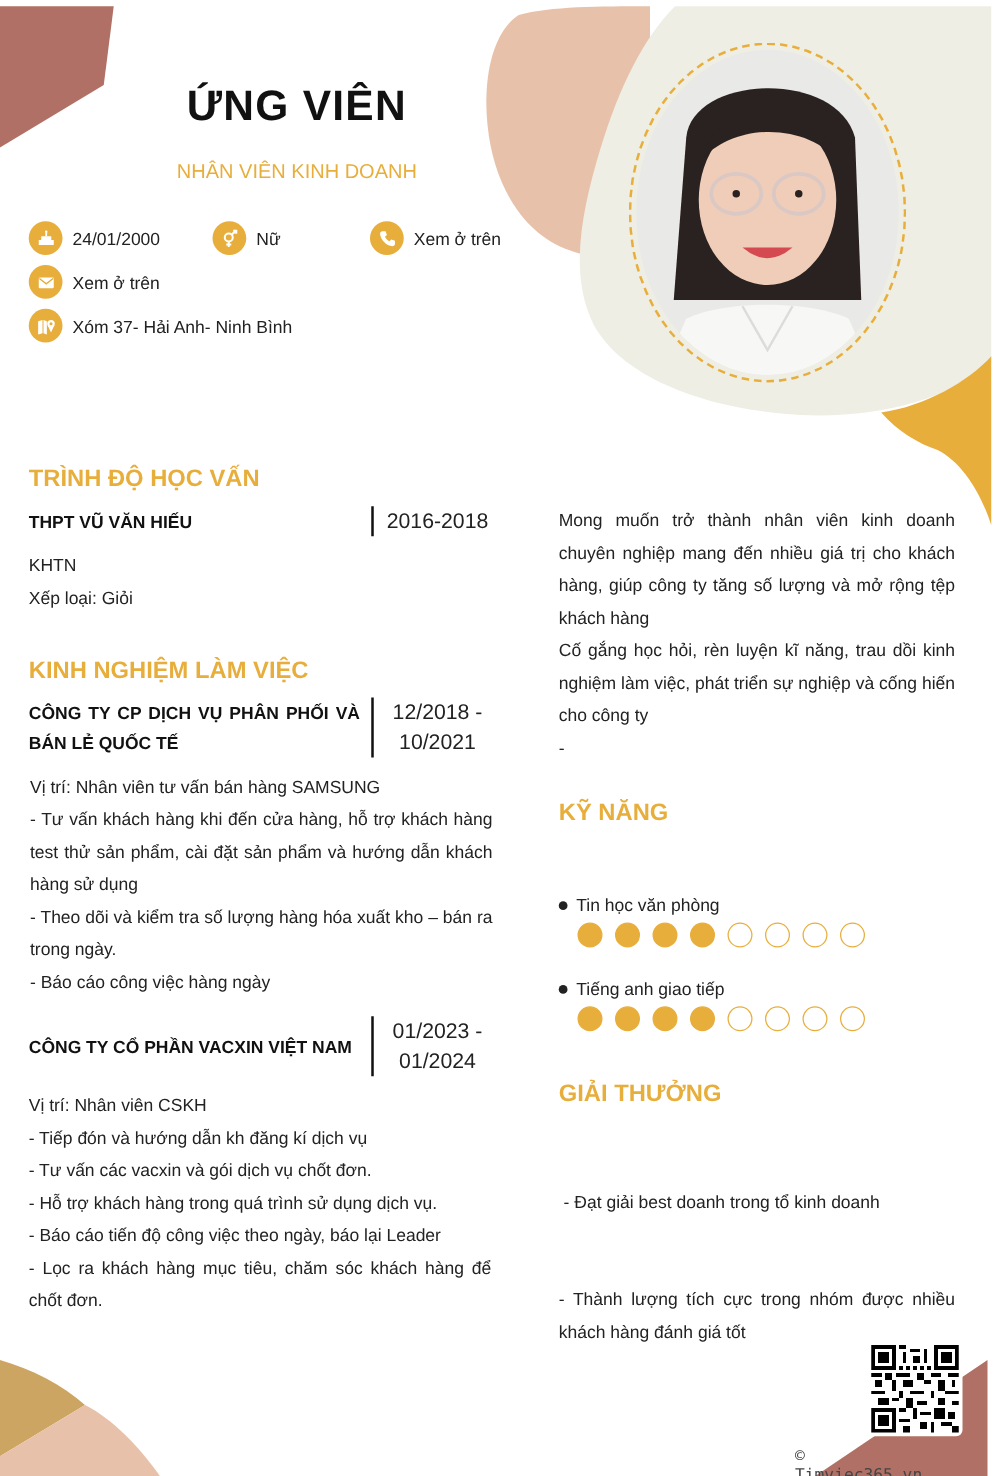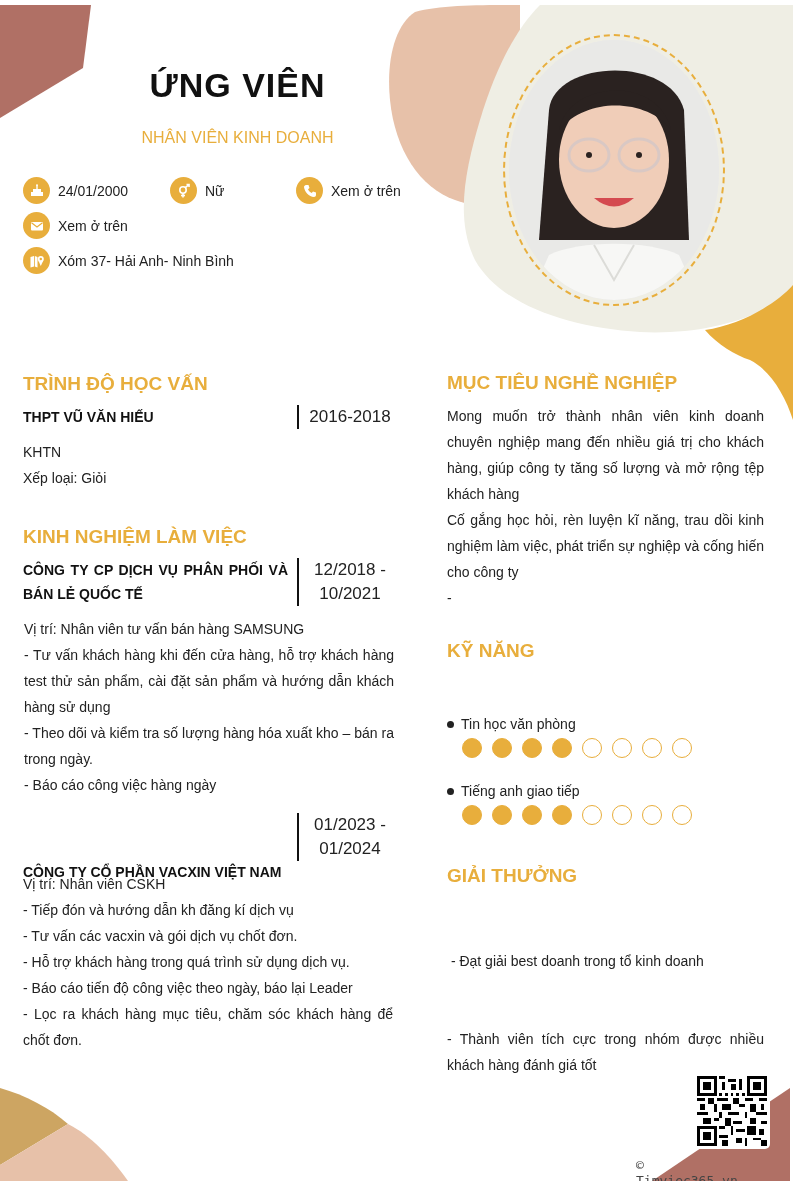--- a/index.html
+++ b/index.html
@@ -153,36 +153,35 @@
     <div>12/2018 -</div>
     <div>10/2021</div>
   </div>
   <div class="text" style="left:24px; top:616px; width:370px;">
     <p>Vị trí: Nhân viên tư vấn bán hàng SAMSUNG</p>
     <p>- Tư vấn khách hàng khi đến cửa hàng, hỗ trợ khách hàng test thử sản phẩm, cài đặt sản phẩm và hướng dẫn khách hàng sử dụng</p>
     <p>- Theo dõi và kiểm tra số lượng hàng hóa xuất kho – bán ra trong ngày.</p>
     <p>- Báo cáo công việc hàng ngày</p>
   </div>
 
-  <div class="bold-line" style="position:absolute; left:23px; top:825px;margin-top:35px;">CÔNG TY CỔ PHẦN VACXIN VIỆT NAM</div>
+  <div class="bold-line" style="position:absolute; left:23px; top:825px;">CÔNG TY CỔ PHẦN VACXIN VIỆT NAM</div>
   <div class="vline" style="left:297px; top:813px; height:48px;"></div>
   <div class="date-col" style="left:305px; top:813px; width:90px;">
     <div>01/2023 -</div>
     <div>01/2024</div>
   </div>
   <div class="text" style="left:23px; top:871px; width:370px;">
     <p>Vị trí: Nhân viên CSKH</p>
     <p>- Tiếp đón và hướng dẫn kh đăng kí dịch vụ</p>
     <p>- Tư vấn các vacxin và gói dịch vụ chốt đơn.</p>
     <p>- Hỗ trợ khách hàng trong quá trình sử dụng dịch vụ.</p>
     <p>- Báo cáo tiến độ công việc theo ngày, báo lại Leader</p>
     <p>- Lọc ra khách hàng mục tiêu, chăm sóc khách hàng để chốt đơn.</p>
   </div>
 
-  <div class="sec-title" style="left:447px; top:372px;">MỤC TIÊU NGHỀ NGHIỆP</div>
   <div class="text" style="left:447px; top:403px; width:317px;">
     <p>Mong muốn trở thành nhân viên kinh doanh chuyên nghiệp mang đến nhiều giá trị cho khách hàng, giúp công ty tăng số lượng và mở rộng tệp khách hàng</p>
     <p>Cố gắng học hỏi, rèn luyện kĩ năng, trau dồi kinh nghiệm làm việc, phát triển sự nghiệp và cống hiến cho công ty</p>
     <p>-</p>
   </div>
 
   <div class="sec-title" style="left:447px; top:640px;">KỸ NĂNG</div>
 
   <div class="skill" style="top:716px;">
     <div class="label">
@@ -214,21 +213,21 @@
       <span></span>
       <span></span>
       <span></span>
       <span></span>
     </div>
   </div>
 
   <div class="sec-title" style="left:447px; top:865px;">GIẢI THƯỞNG</div>
   <div class="text" style="left:447px; top:896px; width:317px; white-space:pre-wrap;">
     <p> - Đạt giải best doanh trong tổ kinh doanh</p>
-    <p>- Thành viên tích cực trong nhóm được nhiều khách hàng đánh giá tốt</p>
+    <p>- Thành lượng tích cực trong nhóm được nhiều khách hàng đánh giá tốt</p>
   </div>
 
   <div class="qr">
     <svg viewBox="0 0 25 25" width="70" height="70" shape-rendering="crispEdges" xmlns="http://www.w3.org/2000/svg">
       <rect x="0" y="0" width="7" height="7" fill="#000"></rect>
         <rect x="1" y="1" width="5" height="5" fill="#fff"></rect>
         <rect x="2" y="2" width="3" height="3" fill="#000"></rect>
       <rect x="18" y="0" width="7" height="7" fill="#000"></rect>
         <rect x="19" y="1" width="5" height="5" fill="#fff"></rect>
         <rect x="20" y="2" width="3" height="3" fill="#000"></rect>

